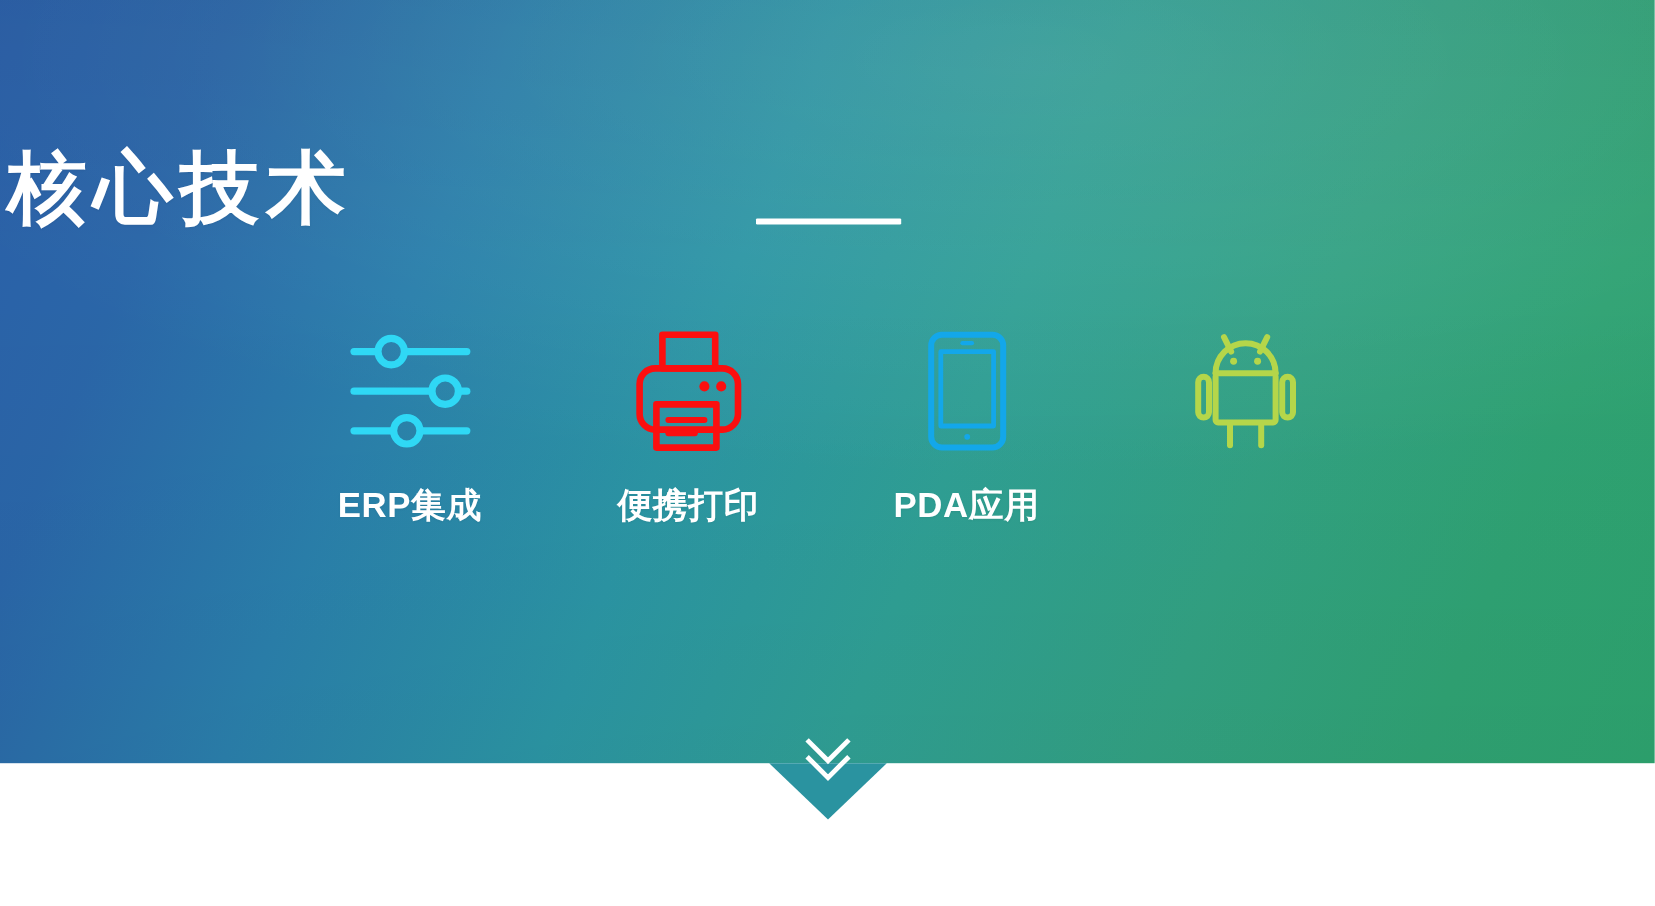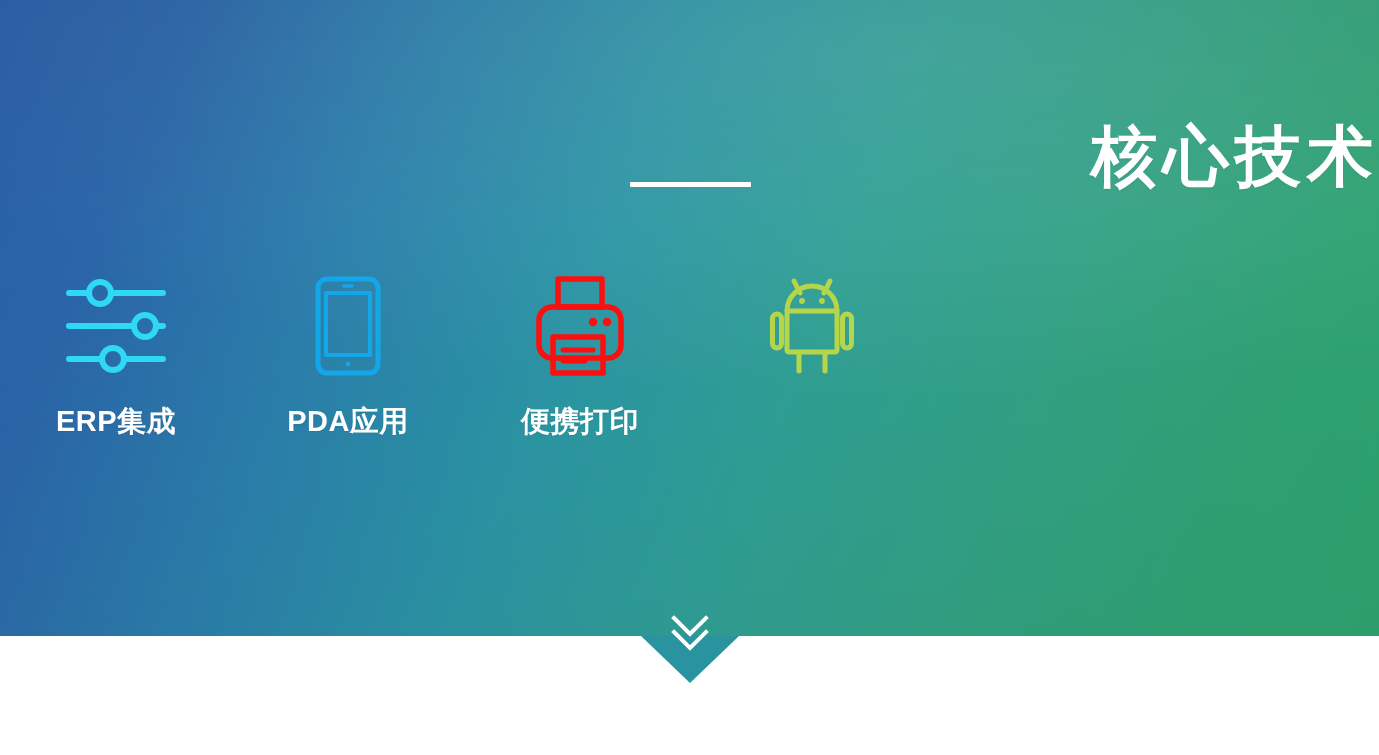--- a/index.html
+++ b/index.html
@@ -52,21 +52,21 @@
       linear-gradient(180deg, rgba(0,0,0,0.04) 0%, rgba(0,0,0,0.00) 35%, rgba(0,0,0,0.03) 100%);
     pointer-events: none;
   }
 
   
   .title-wrap {
     position: absolute;
     left: 0;
     top: 78px;
     width: 1379px;
-    text-align: right;
+    text-align: left;
   }
   .title {
     display: inline-block;
     color: #ffffff;
     font-size: 66px;
     line-height: 1.05;
     font-weight: 700;
     letter-spacing: 6px;
     text-indent: 6px;
     text-shadow: 0 1px 2px rgba(0,0,0,0.07);
@@ -82,20 +82,21 @@
     border-radius: 1px;
   }
 
   
   .features {
     position: absolute;
     left: 0;
     top: 272px;
     width: 1379px;
     display: flex;
+    justify-content: center;
     align-items: flex-start;
   }
   .feature {
     width: 232px;
     display: flex;
     flex-direction: column;
     align-items: center;
   }
   .feature-icon {
     height: 108px;
@@ -167,51 +168,51 @@
             <line x1="61" y1="81" x2="98" y2="81"></line>
             <circle cx="48" cy="81" r="11"></circle>
           </svg>
         </div>
         <div class="feature-label">ERP集成</div>
       </div>
 
 
       <div class="feature">
         <div class="feature-icon">
-          <svg width="66" height="100" viewBox="0 0 66 100" fill="none" stroke="#13a7ea" stroke-width="5" stroke-linecap="round" stroke-linejoin="round">
-
-            <rect x="3" y="3" width="60" height="94" rx="9"></rect>
-
-            <rect x="11" y="17" width="44" height="62" stroke-width="4"></rect>
-
-            <line x1="29" y1="10" x2="37" y2="10" stroke-width="3.5"></line>
-
-            <circle cx="33" cy="88" r="2.4" fill="#13a7ea" stroke="none"></circle>
-          </svg>
-        </div>
-        <div class="feature-label">PDA应用</div>
-      </div>
-
-      <div class="feature">
-        <div class="feature-icon">
           <svg width="90" height="100" viewBox="0 0 90 100" fill="none" stroke="#fb0f0f" stroke-width="5.5" stroke-linecap="round" stroke-linejoin="round">
 
             <rect x="23" y="3" width="44" height="28"></rect>
 
             <rect x="4" y="31" width="82" height="51" rx="13"></rect>
 
             <circle cx="58" cy="46" r="4.2" fill="#fb0f0f" stroke="none"></circle>
             <circle cx="72" cy="46" r="4.2" fill="#fb0f0f" stroke="none"></circle>
 
             <rect x="18" y="61" width="50" height="36" fill="none"></rect>
             <line x1="28" y1="74" x2="58" y2="74" stroke-width="5"></line>
             <line x1="28" y1="85" x2="50" y2="85" stroke-width="5"></line>
           </svg>
         </div>
         <div class="feature-label">便携打印</div>
+      </div>
+
+      <div class="feature">
+        <div class="feature-icon">
+          <svg width="66" height="100" viewBox="0 0 66 100" fill="none" stroke="#13a7ea" stroke-width="5" stroke-linecap="round" stroke-linejoin="round">
+
+            <rect x="3" y="3" width="60" height="94" rx="9"></rect>
+
+            <rect x="11" y="17" width="44" height="62" stroke-width="4"></rect>
+
+            <line x1="29" y1="10" x2="37" y2="10" stroke-width="3.5"></line>
+
+            <circle cx="33" cy="88" r="2.4" fill="#13a7ea" stroke="none"></circle>
+          </svg>
+        </div>
+        <div class="feature-label">PDA应用</div>
       </div>
 
       <div class="feature">
         <div class="feature-icon">
           <svg width="80" height="100" viewBox="0 0 80 100" fill="none" stroke="#b5d64a" stroke-width="5" stroke-linecap="round" stroke-linejoin="round">
 
             <line x1="22" y1="5" x2="28" y2="17"></line>
             <line x1="58" y1="5" x2="52" y2="17"></line>
 
             <path d="M15 35 a25 25 0 0 1 50 0"></path>

